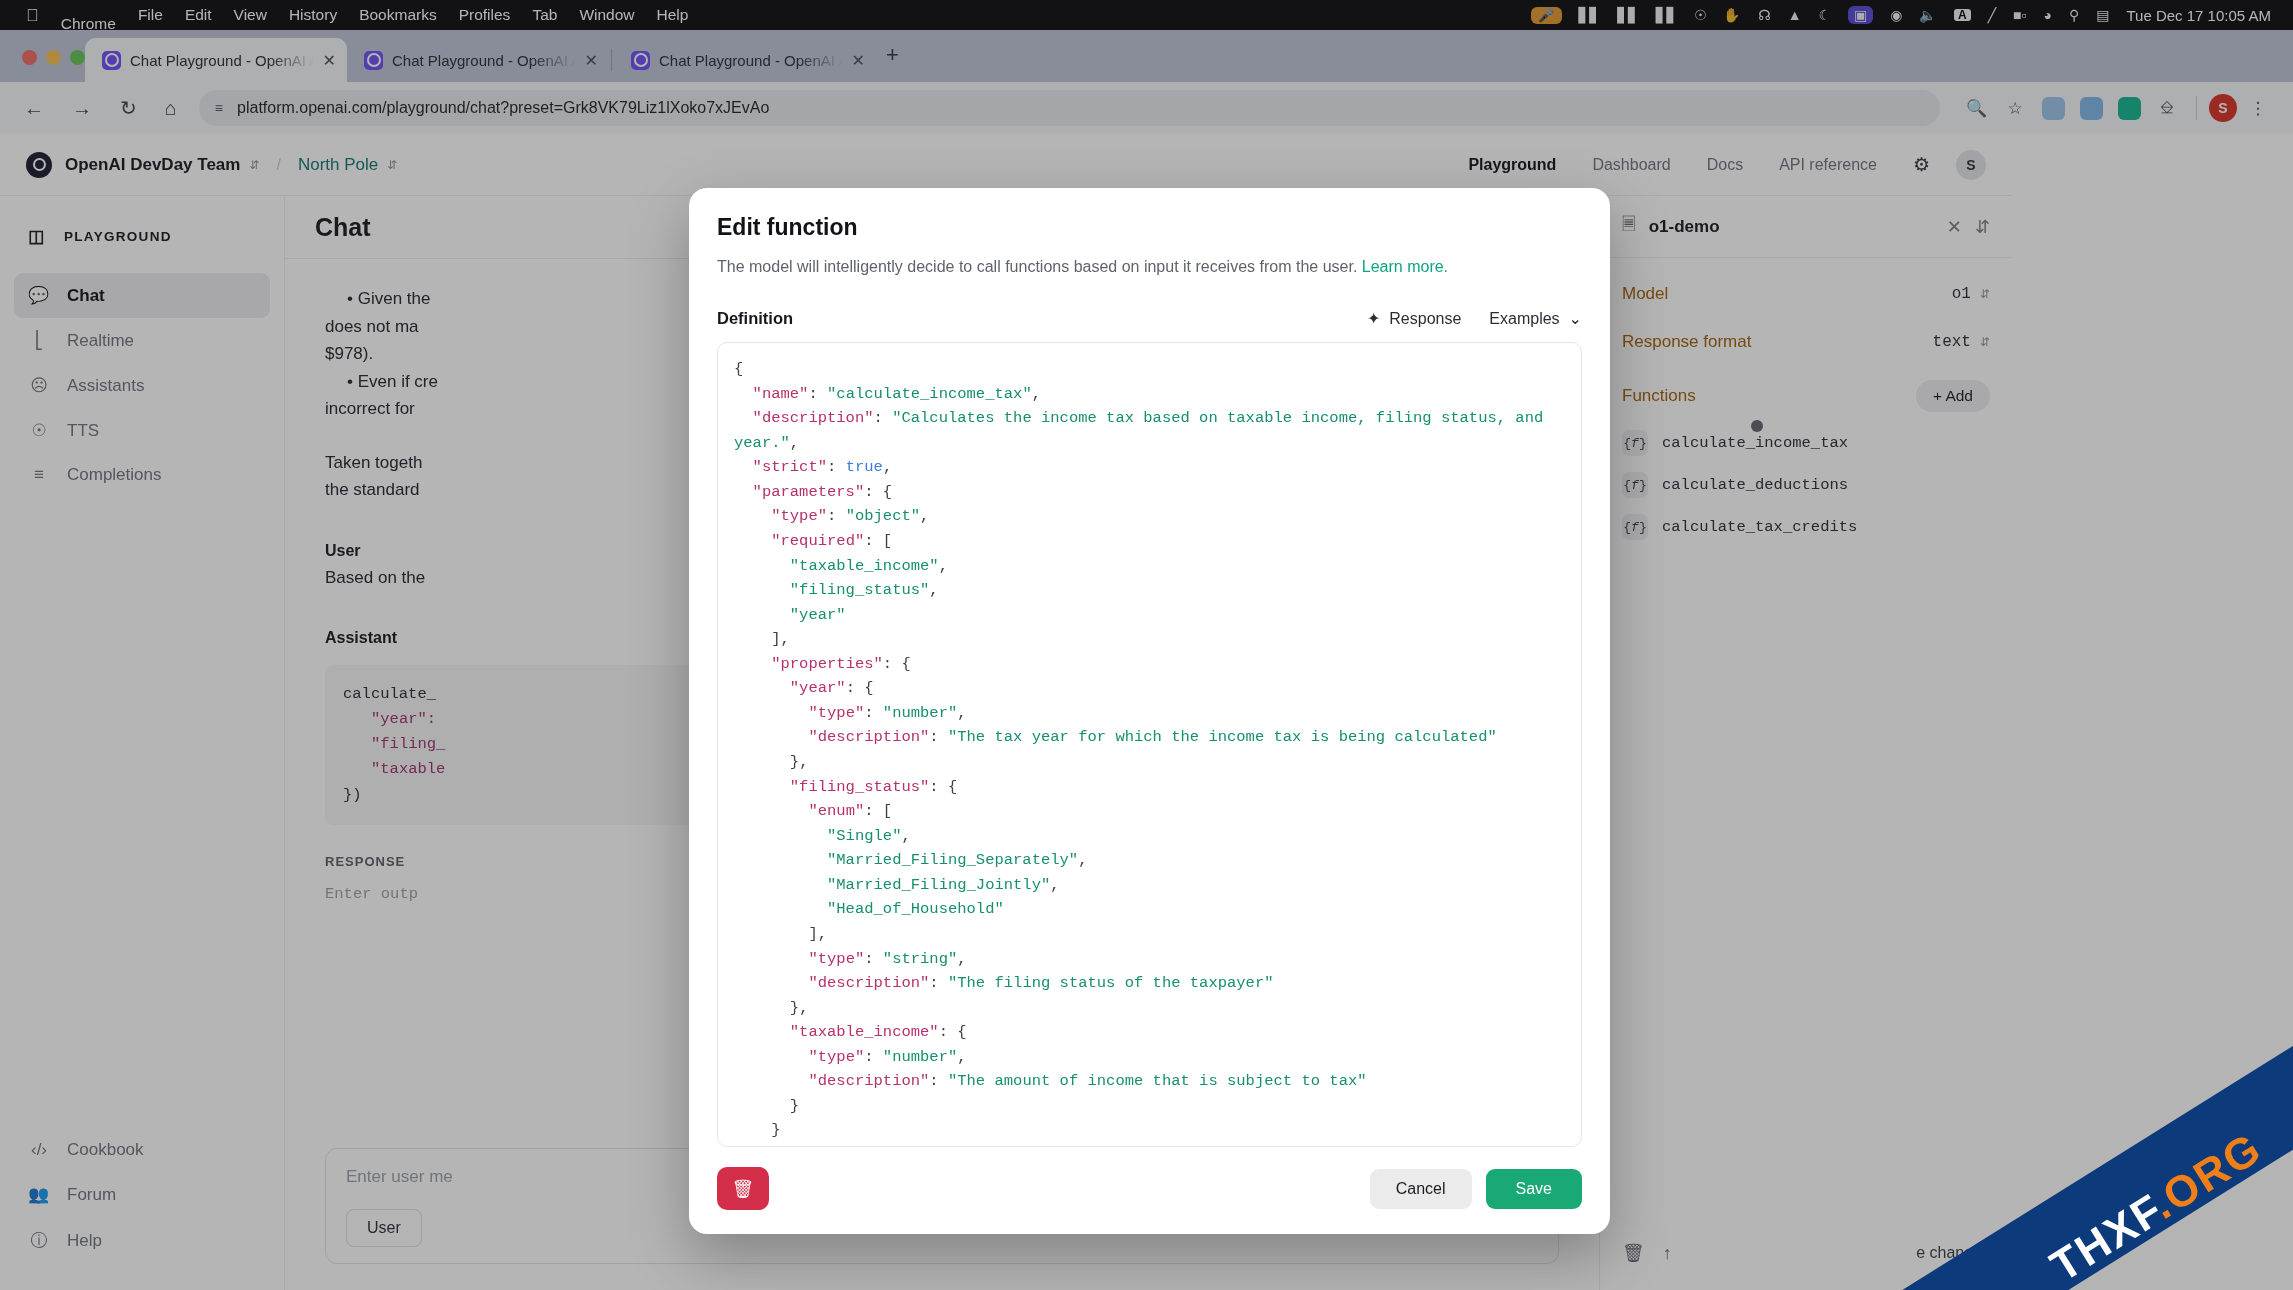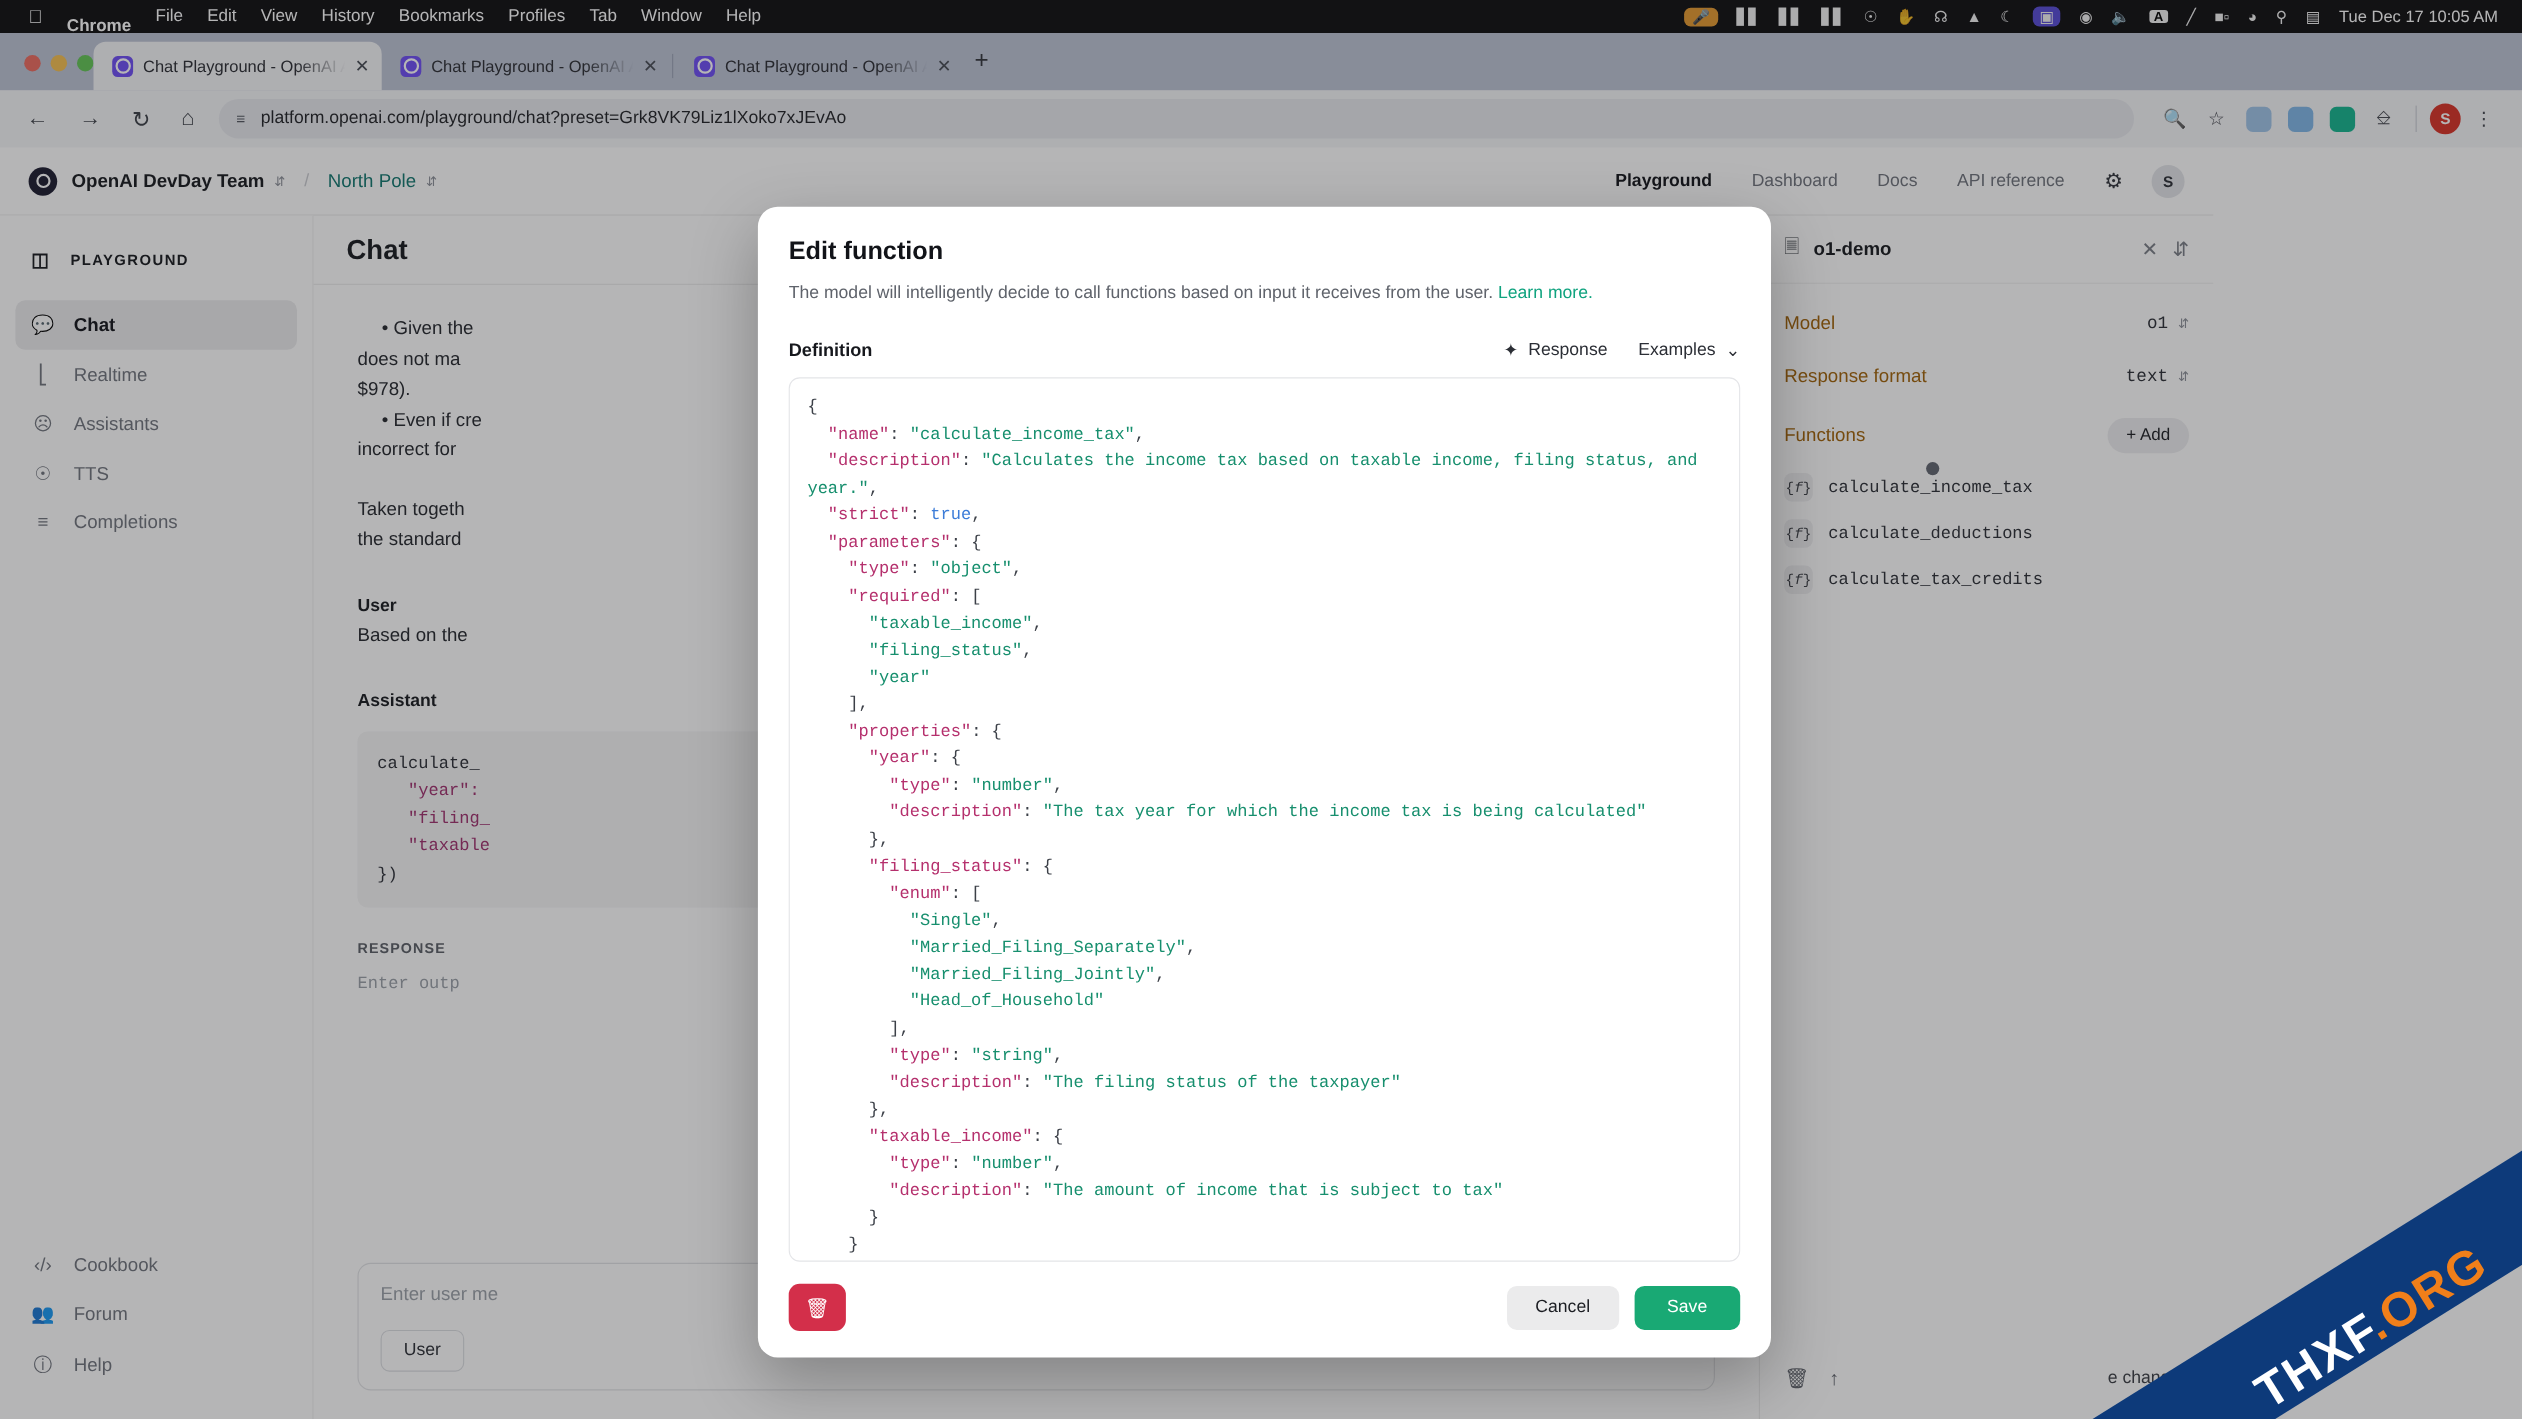--- a/index.html
+++ b/index.html
@@ -11,21 +11,21 @@
   #root { position: relative; width: 2293px; height: 1290px; }
 
   
   .macbar {
     position: absolute; top: 0; left: 0; width: 2293px; height: 30px;
     background: #0c0c0e; display: flex; align-items: center;
     color: #fff; font-size: 15.5px; z-index: 60;
   }
   .macbar .apple { margin-left: 26px; margin-right: 22px; font-size: 17px; line-height: 1; }
   .macbar .mitem { margin-right: 22px; white-space: nowrap; }
-  .macbar .mitem.bold { font-weight: bold; margin-top: 18px; }
+  .macbar .mitem.bold { font-weight: normal; margin-top: 18px; }
   .macbar .spacer { flex: 1; }
   .macbar .tray { display: flex; align-items: center; gap: 17px; margin-right: 22px; }
   .tray .ic { font-size: 14px; line-height: 1; opacity: .95; display: inline-flex; align-items: center; }
   .tray .mic-hl {
     background: #f0a030; color: #fff; border-radius: 6px;
     padding: 2px 7px; font-size: 13px; display: inline-flex;
   }
   .tray .blue-hl {
     background: #5b4de0; border-radius: 6px; padding: 2px 6px;
     display: inline-flex; font-size: 14px;

